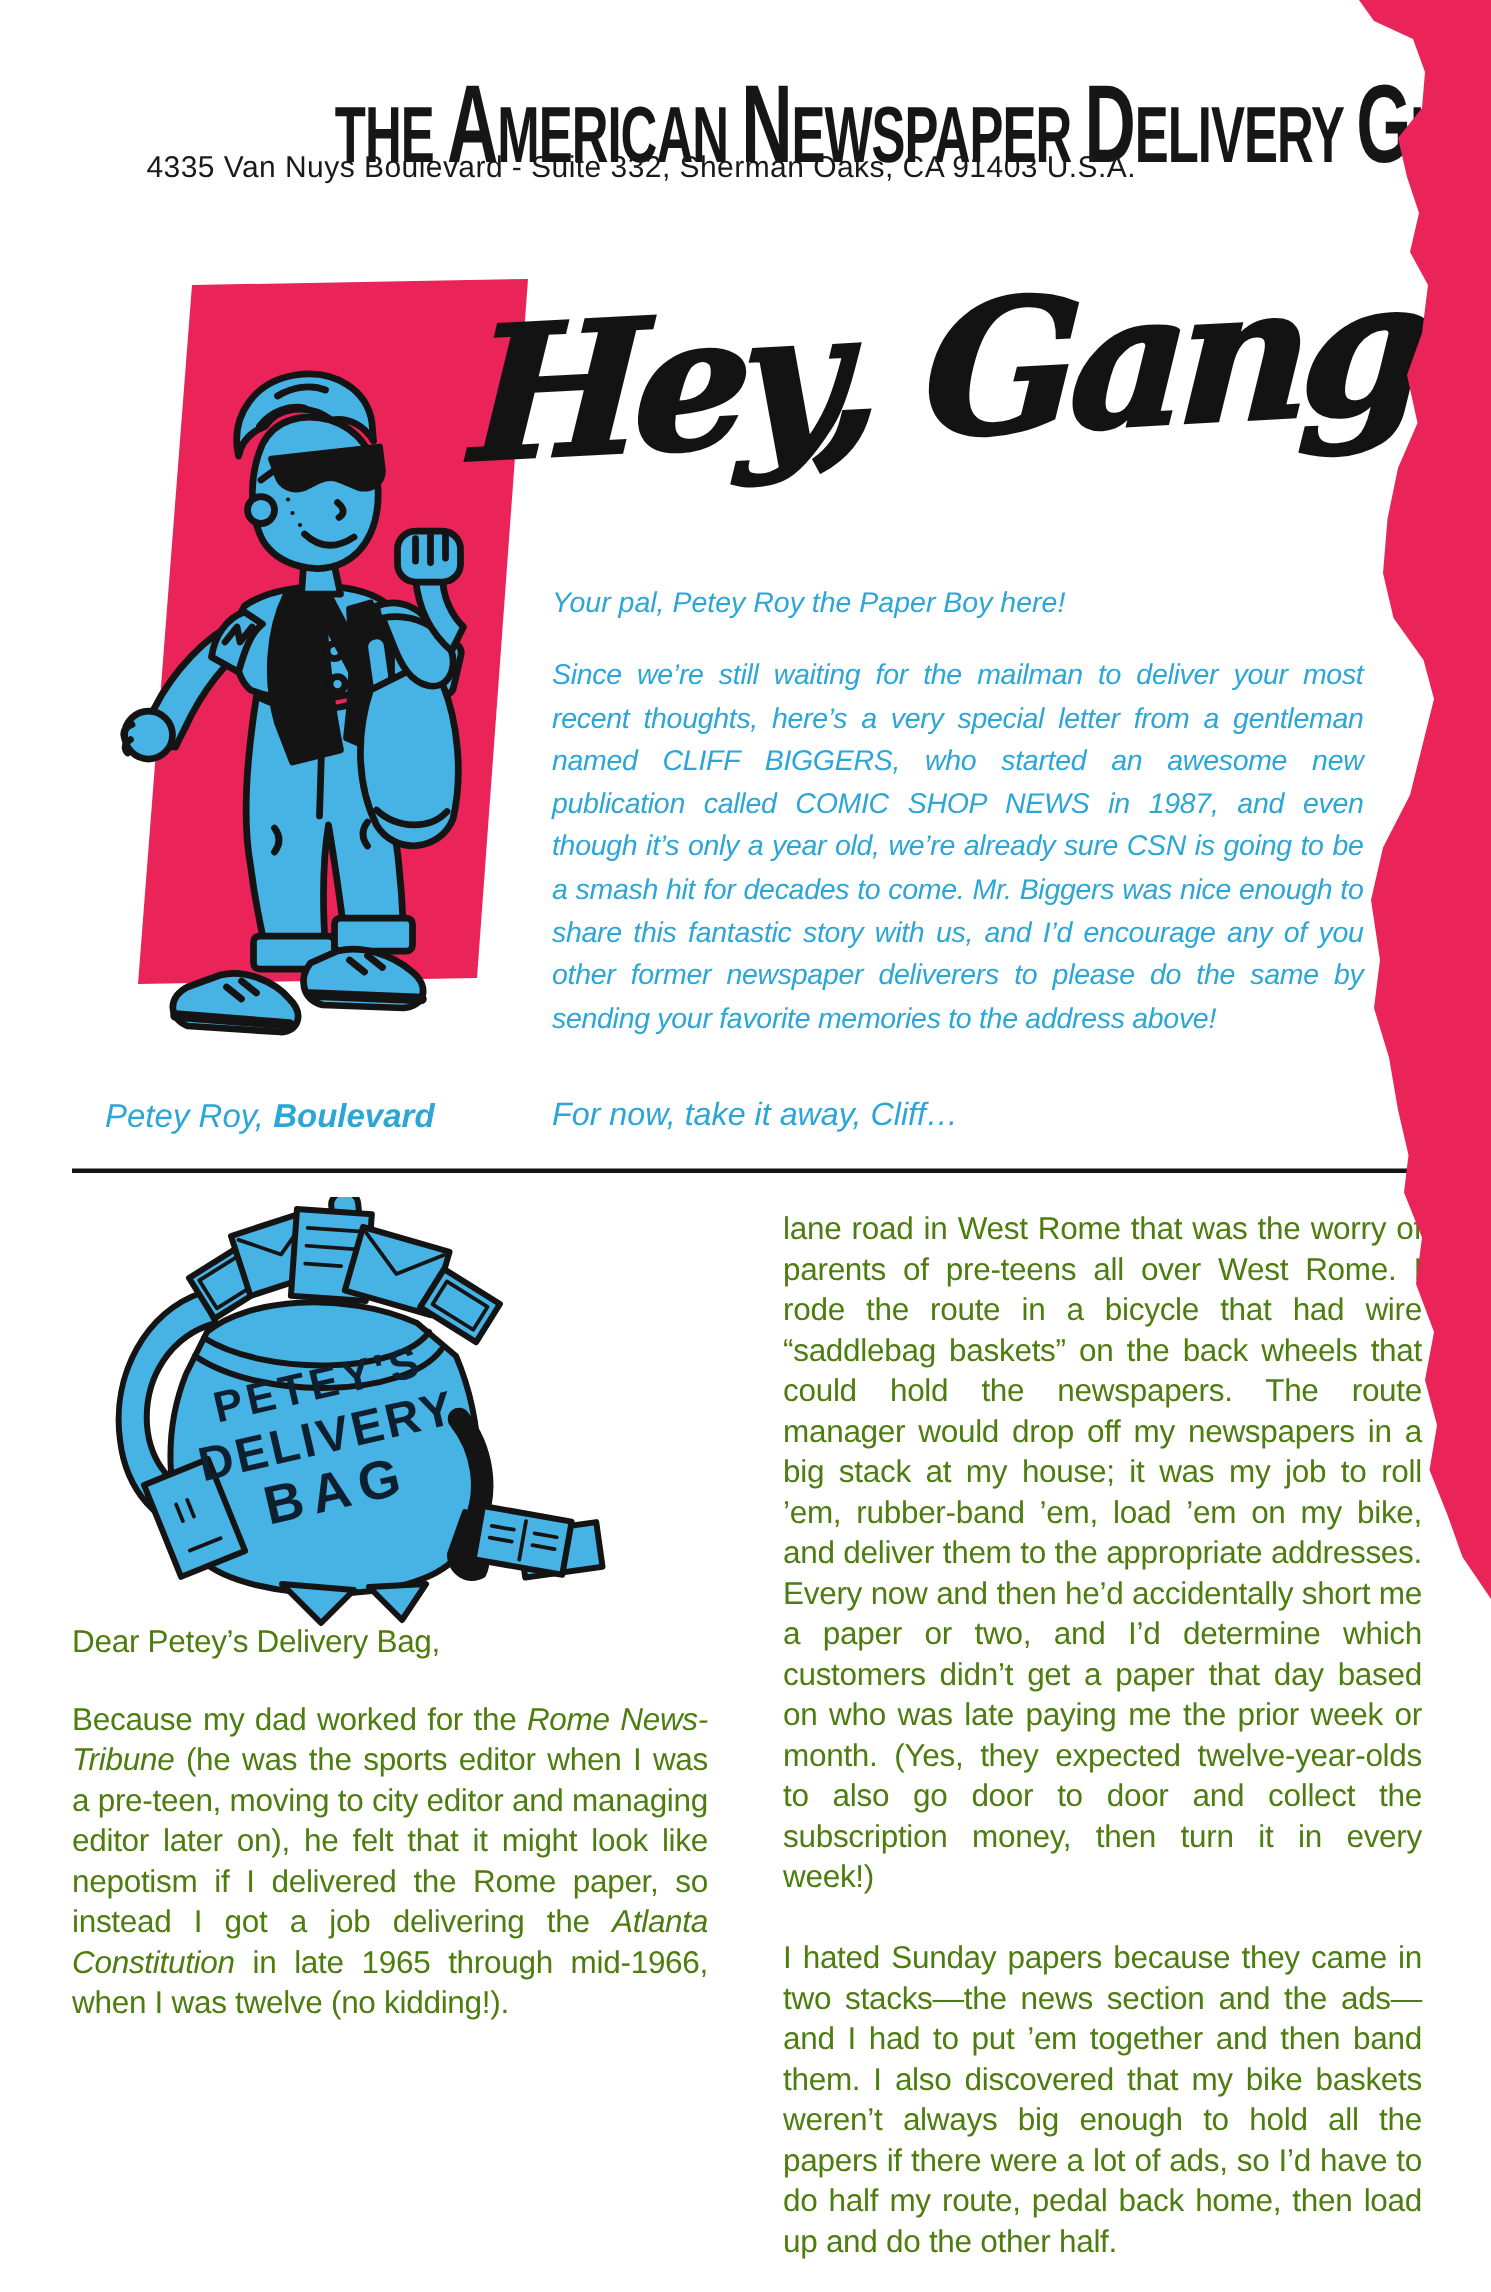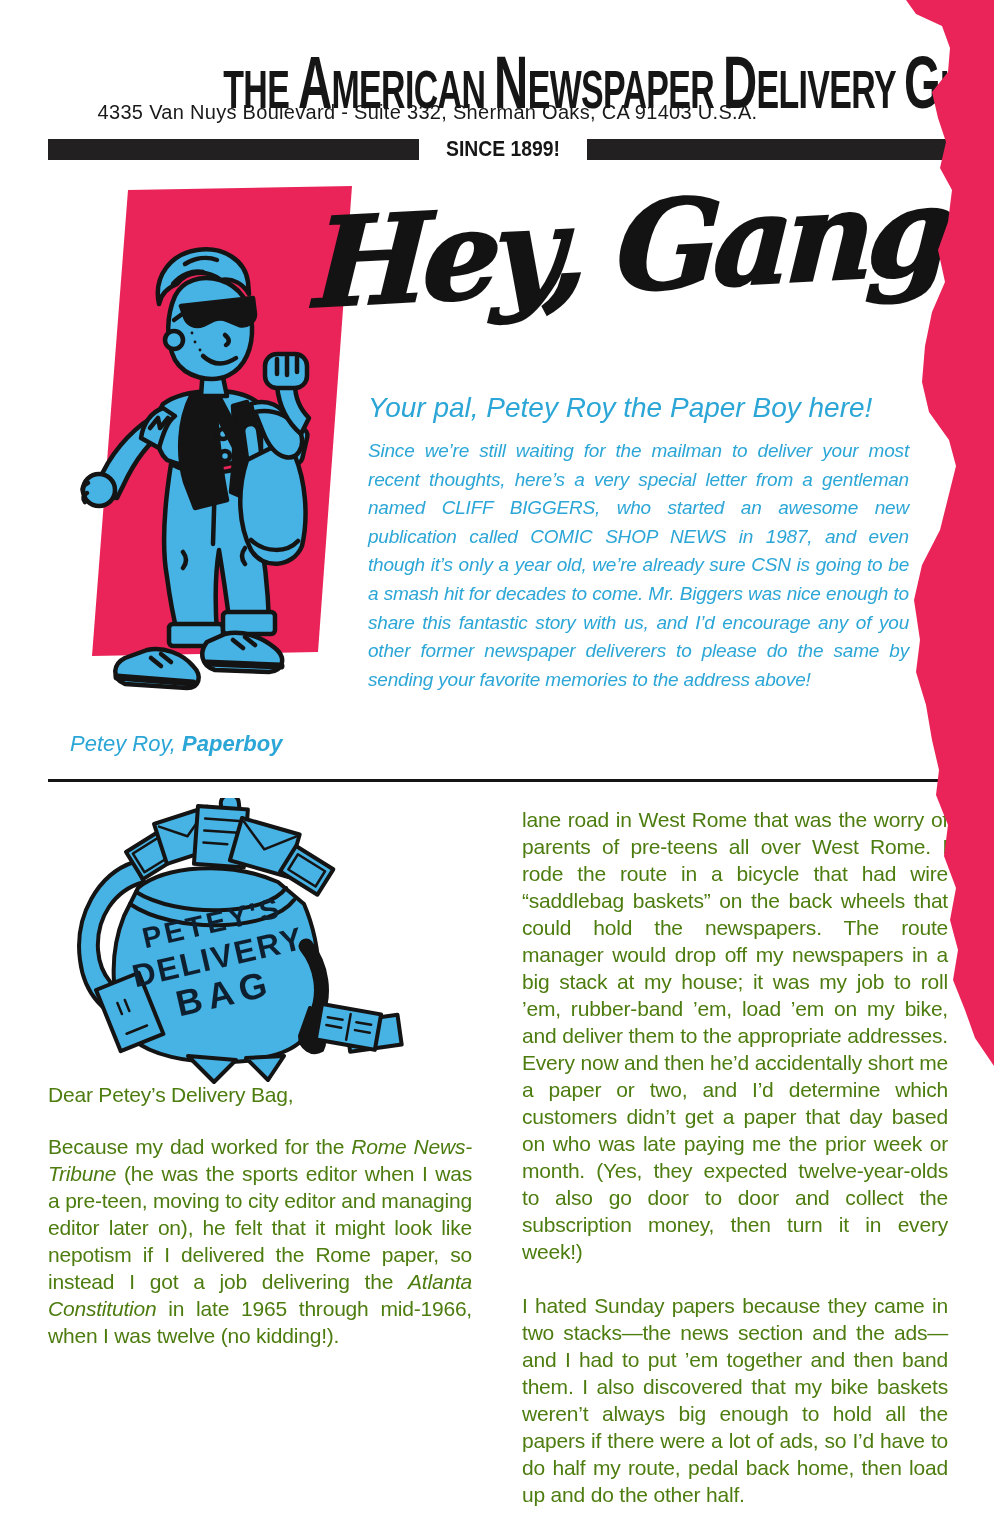--- a/index.html
+++ b/index.html
@@ -37,21 +37,21 @@
   .hero-art{position:absolute;left:55px;top:172px;width:310px;height:555px;}
   .headline{
     position:absolute;left:320px;top:178px;width:620px;
     font-family:"DejaVu Serif",serif;font-style:italic;font-weight:bold;
     font-size:122px;line-height:1.4;color:#131313;letter-spacing:-7px;
     transform:rotate(-3deg) skewX(-6deg);transform-origin:left top;
     -webkit-text-stroke:2.5px #131313;white-space:nowrap;
   }
   .cyan{color:#2ba6d6;}
   .intro-line{position:absolute;left:368px;top:392px;width:560px;
-    font-size:28px;font-style:italic;}
+    font-size:19px;font-style:italic;}
   .intro-para{position:absolute;left:368px;top:437px;width:541px;
     font-size:19px;line-height:28.6px;font-style:italic;
     text-align:justify;text-align-last:left;letter-spacing:-.2px;}
   .handoff{position:absolute;left:368px;top:731px;font-size:21.5px;font-style:italic;}
   .caption{position:absolute;left:70px;top:731px;font-size:22px;font-style:italic;}
   .caption .role{font-weight:bold;}
   .divider{position:absolute;left:48px;top:779px;width:890px;height:3px;background:#151515;}
   
   .bag-art{position:absolute;left:70px;top:798px;width:345px;height:290px;}
   .col{position:absolute;font-size:21px;line-height:27px;letter-spacing:-.2px;
@@ -65,25 +65,20 @@
   .torn{position:absolute;left:0;top:0;width:994px;height:1528px;
     pointer-events:none;z-index:9;}
 </style>
 </head>
 <body>
 
 <div id="page">
 
   <h1 class="masthead-title"><span class="squeeze"><span class="seg-s">THE </span><span class="seg-b">A</span><span class="seg-s">MERICAN </span><span class="seg-b">N</span><span class="seg-s">EWSPAPER </span><span class="seg-b">D</span><span class="seg-s">ELIVERY </span><span class="seg-b">G</span><span class="seg-s">UILD</span></span></h1>
   <div class="address-line">4335 Van Nuys Boulevard - Suite 332, Sherman Oaks, CA 91403 U.S.A.</div>
-  <div class="since-row">
-    <div class="since-bar left"></div>
-    <div class="since-label">SINCE 1899!</div>
-    <div class="since-bar right"></div>
-  </div>
 
   <svg class="hero-art" viewBox="0 0 310 555">
     <polygon points="73,18 297,14 263,480 37,484" fill="#EA2459"></polygon>
     <g stroke="#141414" stroke-width="4.5" stroke-linejoin="round" stroke-linecap="round" fill="#47B2E4">
 
       <path d="M104,242 C82,252 60,276 48,300 L42,308 C46,320 52,326 62,326 L68,314 C80,288 96,268 112,258 Z"></path>
       <circle cx="44" cy="318" r="16"></circle>
       <path d="M33,311 q-7,3 -5,9 M32,321 q-6,4 -2,9" fill="none"></path>
 
       <path d="M116,292 C110,330 106,372 112,405 C115,428 119,448 123,464 L162,462 C160,432 160,402 164,378 C168,402 172,430 175,454 L214,450 C213,418 209,382 203,352 C199,326 194,306 190,294 C166,304 136,303 116,292 Z"></path>
@@ -136,22 +131,23 @@
       <circle cx="140" cy="170" r="1.4" fill="#141414" stroke="none"></circle>
       <circle cx="145" cy="178" r="1.4" fill="#141414" stroke="none"></circle>
       <circle cx="137" cy="161" r="1.4" fill="#141414" stroke="none"></circle>
     </g>
   </svg>
 
   <div class="headline">Hey, Gang!</div>
 
   <div class="intro-line cyan">Your pal, Petey Roy the Paper Boy here!</div>
   <div class="intro-para cyan">Since we’re still waiting for the mailman to deliver your most recent thoughts, here’s a very special letter from a gentleman named CLIFF BIGGERS, who started an awesome new publication called COMIC SHOP NEWS in 1987, and even though it’s only a year old, we’re already sure CSN is going to be a smash hit for decades to come. Mr. Biggers was nice enough to share this fantastic story with us, and I’d encourage any of you other former newspaper deliverers to please do the same by sending your favorite memories to the address above!</div>
+  <div class="handoff cyan">For now, take it away, Cliff…</div>
   <div class="caption cyan"><span>Petey Roy,</span>
-    <span class="role">Paperboy</span></div>
+    <span class="role">Boulevard</span></div>
 
   <div class="divider"></div>
 
   <svg class="bag-art" viewBox="0 0 345 290">
     <g stroke="#141414" stroke-width="4" stroke-linejoin="round" stroke-linecap="round" fill="#47B2E4">
 
       <path d="M64,64 C28,76 4,118 10,162 C14,196 36,220 62,222 L68,200 C46,196 30,178 28,152 C26,120 44,92 74,84 Z"></path>
 
       <g transform="translate(56,54) rotate(-32)">
           <rect width="42" height="32"></rect>

